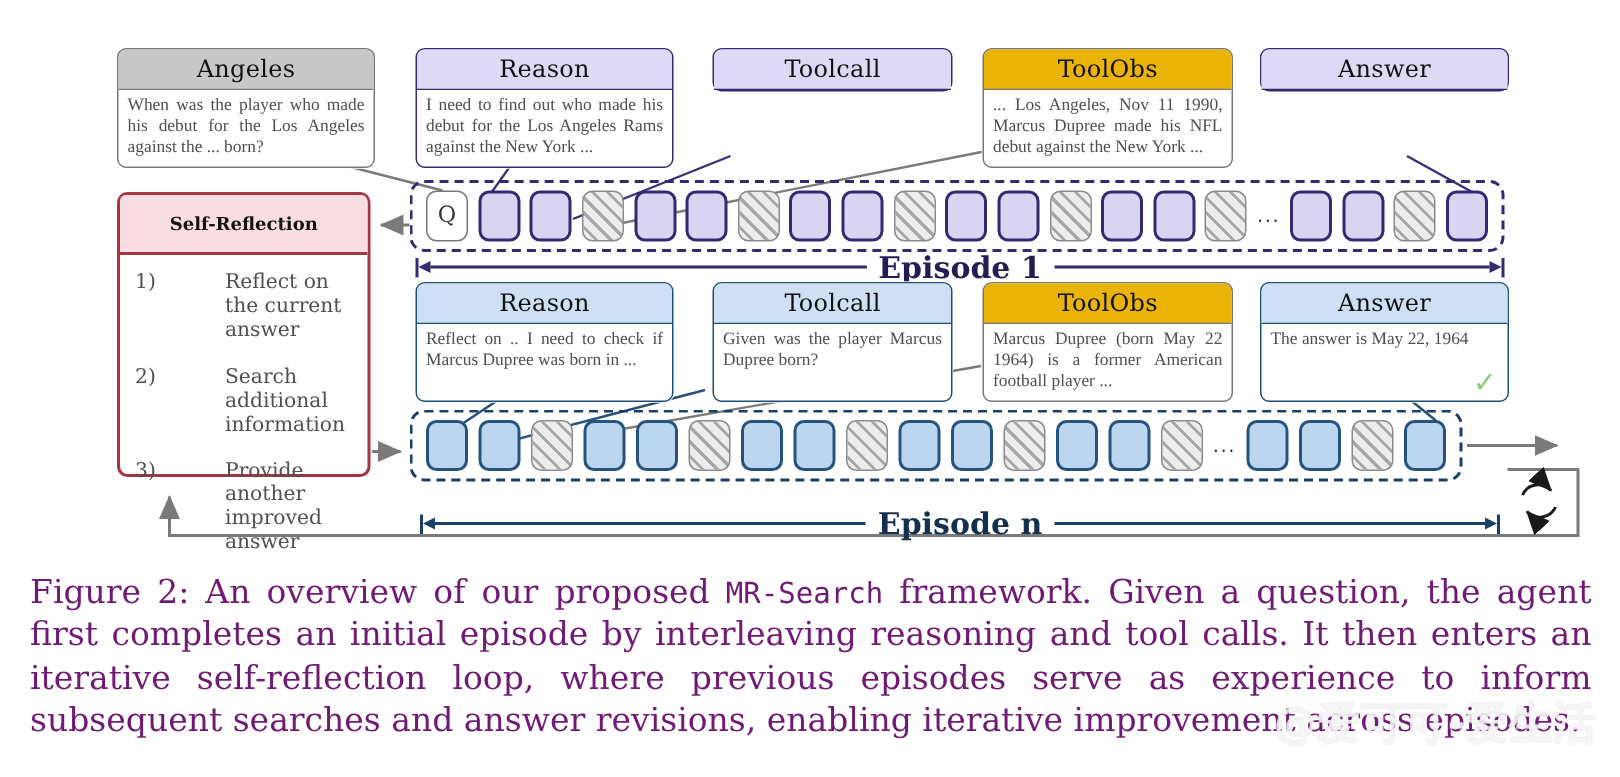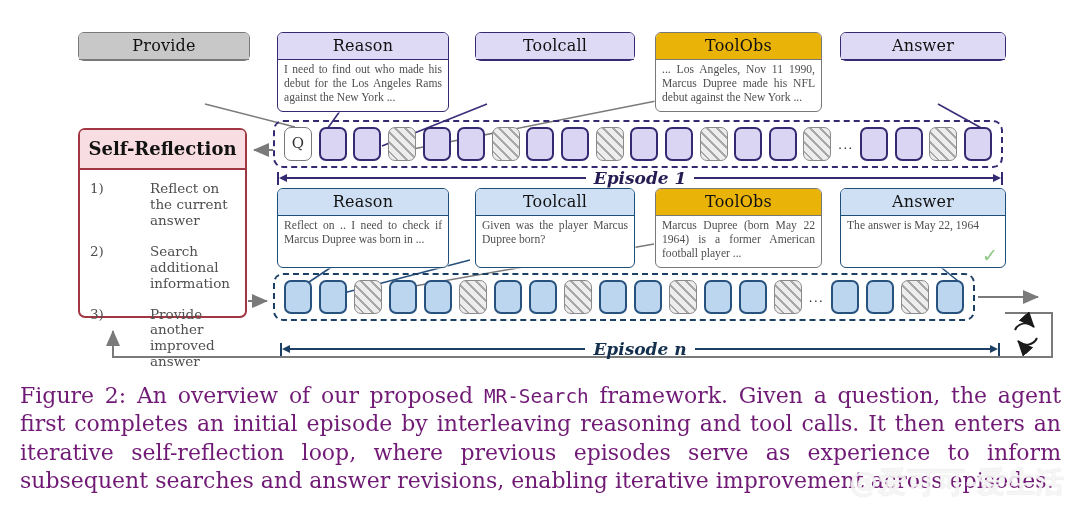--- a/index.html
+++ b/index.html
@@ -37,34 +37,34 @@
   .token.m-blue{border:2px solid #27527e;background:#bcd6f0;}
   .token.o{border:1.8px solid #8a8a8a;
            background:repeating-linear-gradient(45deg,#ededed 0 5px,#a8a8a8 5px 7px);}
   .dots{flex:none;font-family:"DejaVu Sans",sans-serif;font-size:13px;color:#333;letter-spacing:1px;}
 
   
   .ep-span{position:absolute;height:18px;display:flex;align-items:center;}
   .ep-span .bar{width:0;height:13px;}
   .ep-span .hline{flex:1;height:2px;}
   .ep-span .tri{width:0;height:0;border-top:4.5px solid transparent;border-bottom:4.5px solid transparent;}
-  .ep-span .lbl{margin:0 8px;font-size:17px;font-style:italic;font-weight:bold;white-space:nowrap;}
+  .ep-span .lbl{margin:0 8px;font-size:20px;font-weight:bold;white-space:nowrap;}
   .ep-span.purple .hline{background:#332a72;} .ep-span.purple .bar{border-left:2px solid #332a72;}
   .ep-span.purple .lbl{color:#241c52;}
   .ep-span.purple .tri.l{border-right:8px solid #332a72;} .ep-span.purple .tri.r{border-left:8px solid #332a72;}
   .ep-span.blue .hline{background:#1c3f66;} .ep-span.blue .bar{border-left:2px solid #1c3f66;}
   .ep-span.blue .lbl{color:#15304e;}
   .ep-span.blue .tri.l{border-right:8px solid #1c3f66;} .ep-span.blue .tri.r{border-left:8px solid #1c3f66;}
 
   
   .selfref{position:absolute;left:78px;top:128px;width:169px;height:190px;border:2.5px solid #a23744;
            border-radius:7px;background:#fff;box-sizing:border-box;}
   .selfref .sr-h{height:38px;line-height:38px;text-align:center;background:#f8dee2;
                  border-bottom:2.5px solid #a23744;border-radius:4px 4px 0 0;
-                 font-size:18px;font-weight:bold;color:#121212;}
+                 font-size:12px;font-weight:bold;color:#121212;}
   .selfref .sr-list{padding:11px 8px 0 10px;}
   .sr-item{display:flex;margin-bottom:15px;font-size:13.5px;line-height:1.18;color:#4f4f4f;}
   .sr-item .n{flex:none;width:20px;}
   .sr-item .t{flex:1;margin-left:40px;}
 
   
   .caption{position:absolute;left:20px;top:382px;width:1041px;font-size:22px;line-height:1.295;
            color:#701a75;text-align:justify;}
   .caption code{font-family:"DejaVu Sans Mono",monospace;font-size:0.88em;}
 
@@ -114,21 +114,22 @@
 
     <g>
       <circle cx="1026" cy="334" r="17" fill="#ffffff"></circle>
       <path d="M 1015 330 A 11.5 11.5 0 0 1 1034 327" fill="none" stroke="#1a1a1a" stroke-width="2" marker-end="url(#ab)"></path>
       <path d="M 1037 338 A 11.5 11.5 0 0 1 1018 341" fill="none" stroke="#1a1a1a" stroke-width="2" marker-end="url(#ab)"></path>
     </g>
   </svg>
 
   <div id="built">
       <div class="fbox gray first" style="left: 78px; top: 32px; width: 170px;">
-        <div class="fbox-h">Provide</div>
+        <div class="fbox-h">Angeles</div>
+        <div class="fbox-b">When was the player who made his debut for the Los Angeles against the ... born?</div>
       </div>
       <div class="fbox purple" style="left: 277px; top: 32px; width: 170px;">
         <div class="fbox-h">Reason</div>
         <div class="fbox-b">I need to find out who made his debut for the Los Angeles Rams against the New York ...</div>
       </div>
       <div class="fbox purple" style="left: 475px; top: 32px; width: 158px;">
         <div class="fbox-h">Toolcall</div>
       </div>
       <div class="fbox gray" style="left: 655px; top: 32px; width: 165px;">
         <div class="fbox-h">ToolObs</div>

